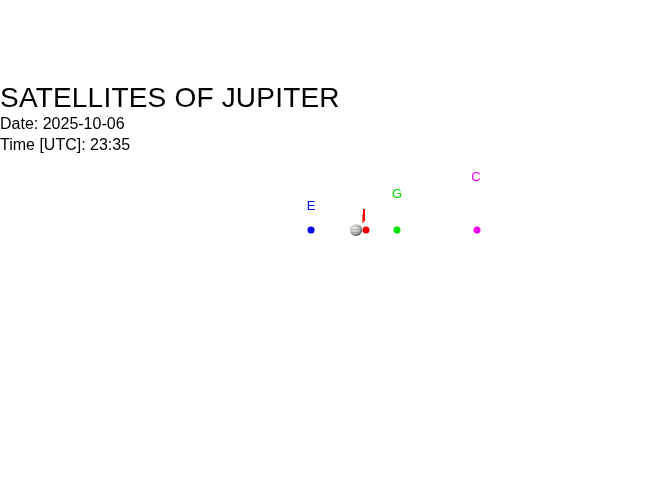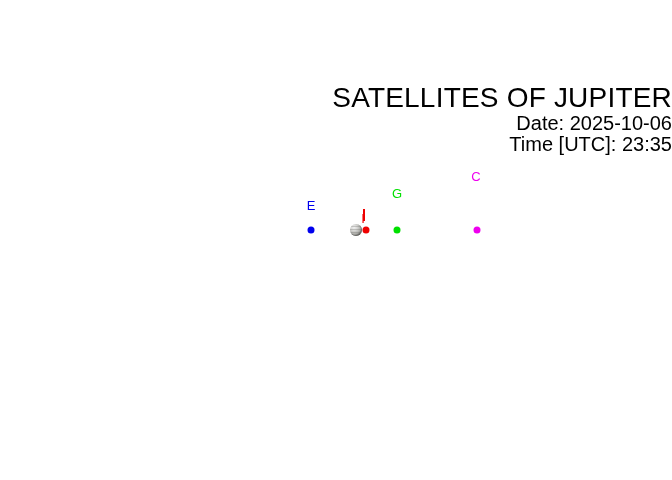--- a/index.html
+++ b/index.html
@@ -17,33 +17,33 @@
     font-family: "Liberation Sans", "DejaVu Sans", sans-serif;
     -webkit-font-smoothing: antialiased;
   }
 
   
   .title-block {
     position: absolute;
     left: 0;
     top: 82px;
     width: 672px;
-    text-align: right;
+    text-align: left;
     color: #000000;
   }
   .main-title {
     font-size: 28px;
     line-height: 31px;
     font-weight: normal;
     letter-spacing: 0.2px;
     color: #000000;
     white-space: nowrap;
   }
   .sub-line {
-    font-size: 20px;
+    font-size: 16px;
     line-height: 21px;
     font-weight: normal;
     color: #000000;
     white-space: nowrap;
   }
 
   
   .plot-field {
     position: absolute;
     left: 0;

